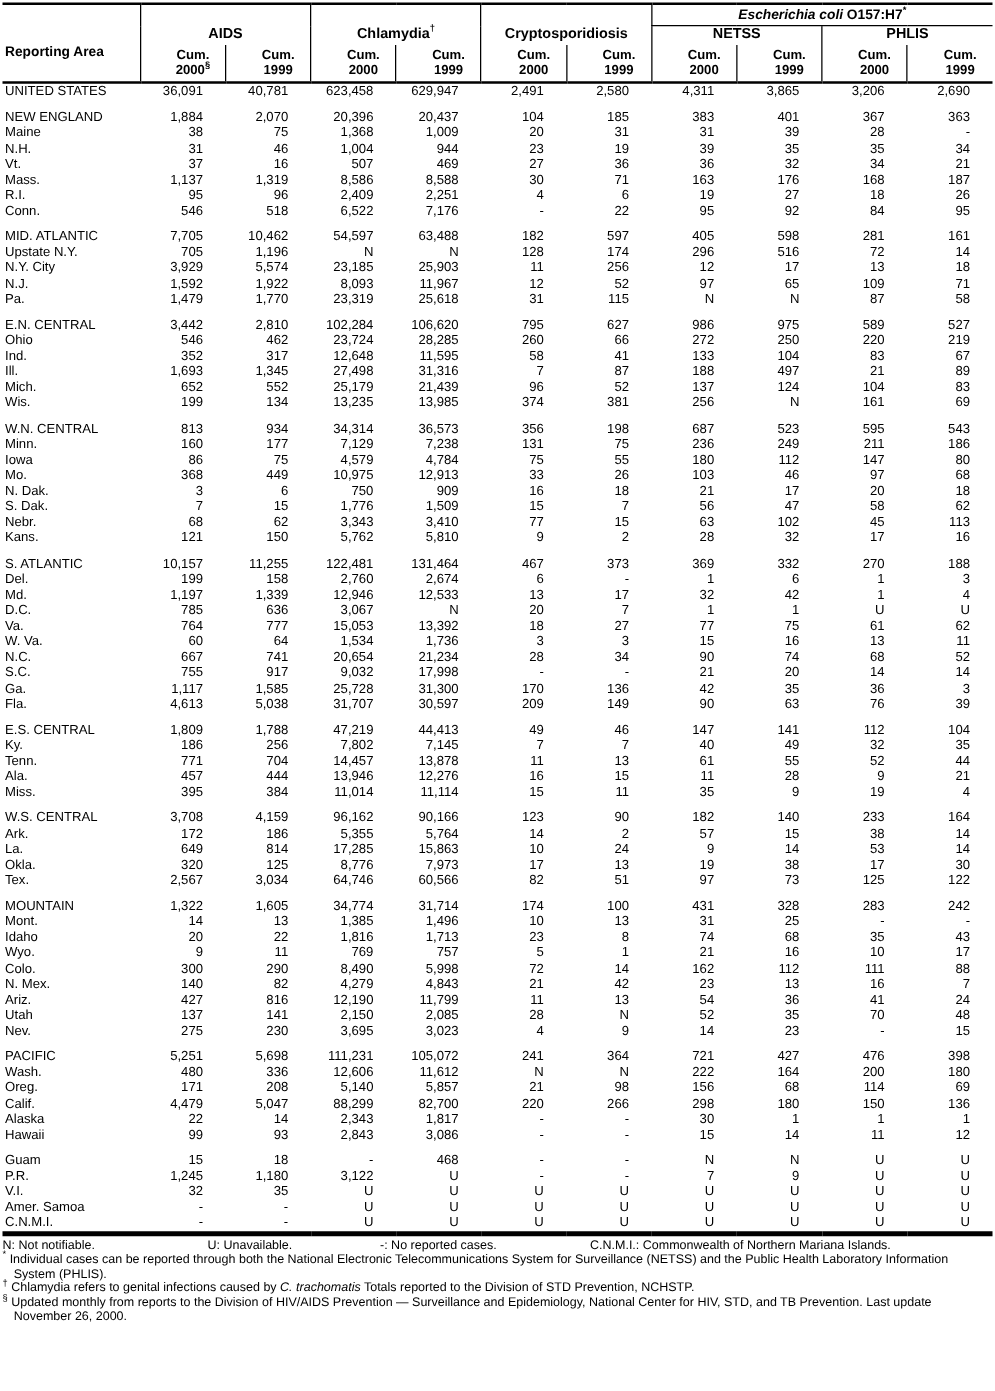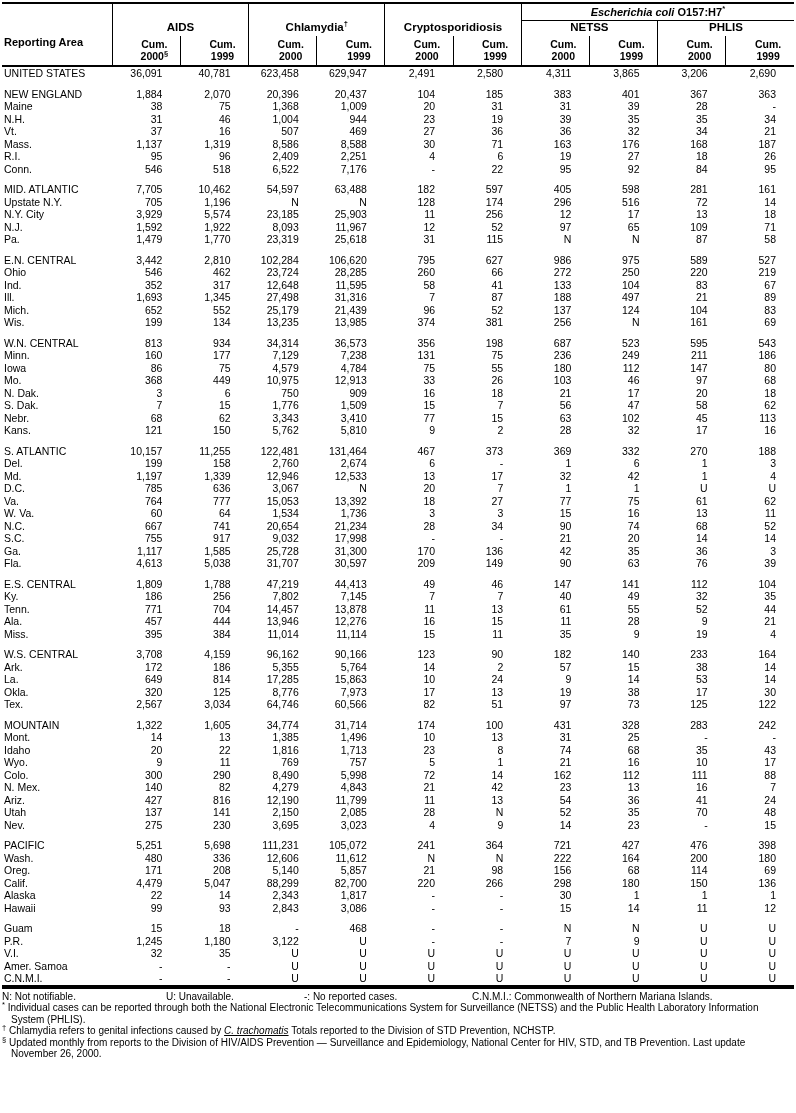--- a/index.html
+++ b/index.html
@@ -89,21 +89,21 @@
   }
   .legend { white-space: nowrap; }
   .lg  { display: inline-block; }
   .lg1 { width: 152px; }
   .lg2 { width: 138px; margin-left: 12px; }
   .lg3 { width: 168px; }
   .note {
     padding-left: 9px;
     text-indent: -9px;
   }
-  .note i { font-style: italic; text-decoration: underline; }
+  .note i { font-style: italic; }
 </style>
 </head>
 <body>
 
 <div class="page">
 
 
   <table class="main">
     <colgroup>
       <col class="c-area">

